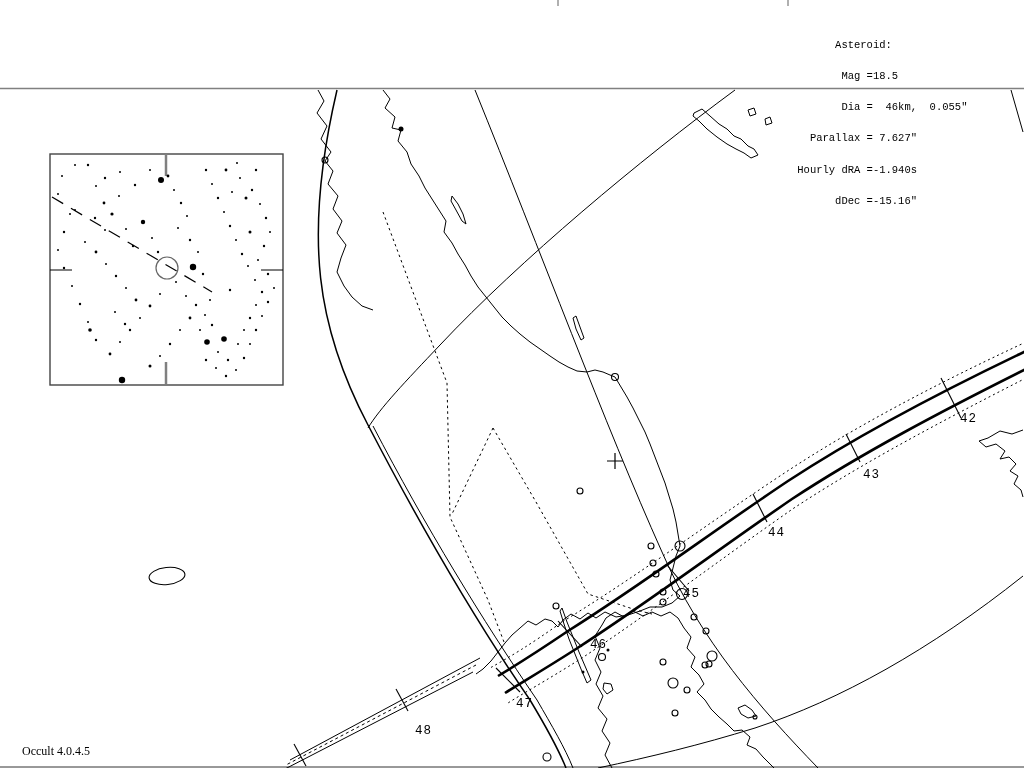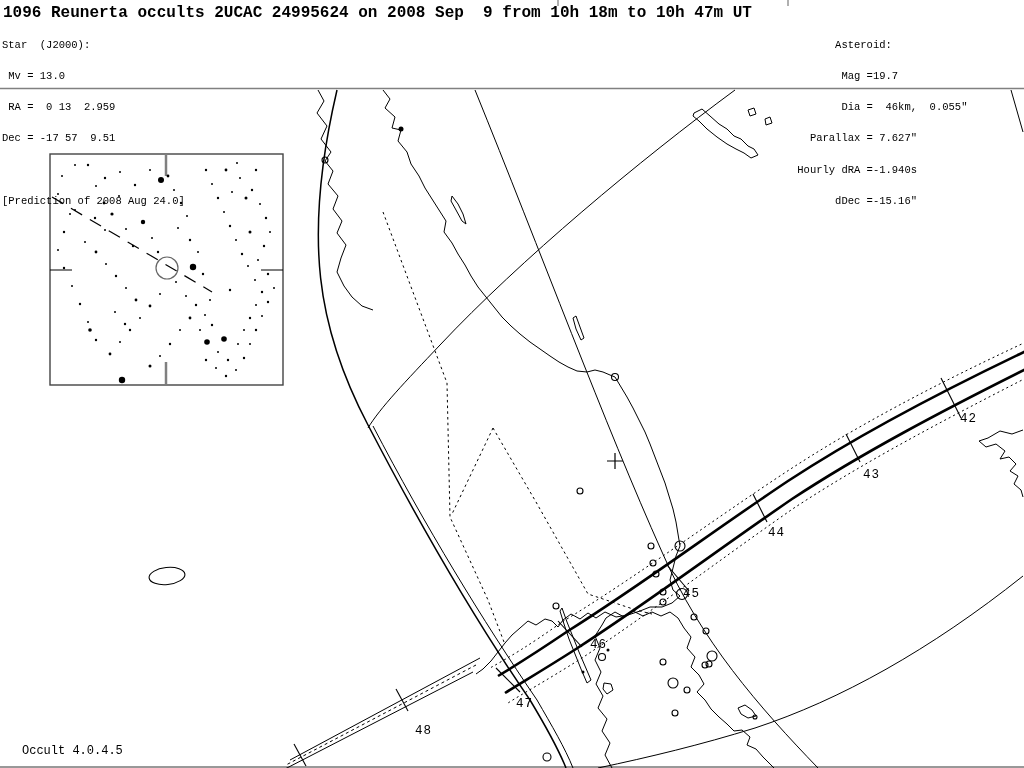--- a/index.html
+++ b/index.html
@@ -4,21 +4,21 @@
 <style>
   html,body{margin:0;padding:0;background:#fff;}
   #screen{position:relative;width:1024px;height:768px;background:#ffffff;overflow:hidden;
           font-family:"Liberation Mono","DejaVu Sans Mono",monospace;}
   .abs{position:absolute;white-space:pre;}
   #title{left:3px;top:4px;font-size:16px;font-weight:bold;letter-spacing:0px;color:#000;}
   .infoblock{font-size:10.5px;line-height:10.4px;color:#000;}
   #star-block{left:2px;top:19px;}
   #event-block{left:414px;top:19px;}
   #asteroid-block{left:791px;top:19px;}
-  #version{left:22px;top:744px;font-family:Liberation Mono, monospace;font-size:12px;color:#000;white-space:pre;}
+  #version{left:22px;top:744px;font-family:Liberation Serif, serif;font-size:12px;color:#000;white-space:pre;}
   #map-svg{position:absolute;left:0;top:0;}
   .infoline{min-height:10.4px;}
 </style>
 </head>
 <body>
 <div id="screen">
 
   <svg id="map-svg" width="1024" height="768" viewBox="0 0 1024 768" xmlns="http://www.w3.org/2000/svg">
       <line x1="0" y1="88.5" x2="1024" y2="88.5" stroke="#808080" stroke-width="1.5"></line>
       <line x1="0" y1="767" x2="1024" y2="767" stroke="#333333" stroke-width="1"></line>
@@ -206,35 +206,26 @@
       <circle cx="230" cy="290" r="1.2" fill="#000000"></circle>
       <circle cx="150" cy="170" r="1" fill="#000000"></circle>
       <circle cx="135" cy="185" r="1.2" fill="#000000"></circle>
       <circle cx="120" cy="172" r="1" fill="#000000"></circle>
       <circle cx="105" cy="178" r="1.2" fill="#000000"></circle>
       <circle cx="246" cy="198" r="1.5" fill="#000000"></circle>
       <circle cx="232" cy="192" r="1" fill="#000000"></circle>
       <circle cx="167" cy="268" r="11" fill="none" stroke="#666666" stroke-width="1.2"></circle>
     </svg>
 
-  <div class="abs" id="title">1096 Reunerta occults 2UCAC 24995624 on 2008 Sep  9 from 10h 18m to 10h 47m UT</div>
-
-  <div class="abs infoblock" id="star-block">
-    <div class="infoline">Star  (J2000):</div>
-    <div class="infoline"> Mv = 13.0</div>
-    <div class="infoline"> RA =  0 13  2.959</div>
-    <div class="infoline">Dec = -17 57  9.51</div>
-    <div class="infoline"></div>
-    <div class="infoline">[Prediction of 2008 Aug 24.0]</div>
-  </div>
+
 
 
   <div class="abs infoblock" id="asteroid-block">
     <div class="infoline">       Asteroid:</div>
-    <div class="infoline">        Mag =19.7</div>
+    <div class="infoline">        Mag =18.5</div>
     <div class="infoline">        Dia =  46km,  0.055"</div>
     <div class="infoline">   Parallax = 7.627"</div>
     <div class="infoline"> Hourly dRA =-1.940s</div>
     <div class="infoline">       dDec =-15.16"</div>
   </div>
 
   <div class="abs" id="version">Occult 4.0.4.5</div>
 </div>
 
 </body></html>

